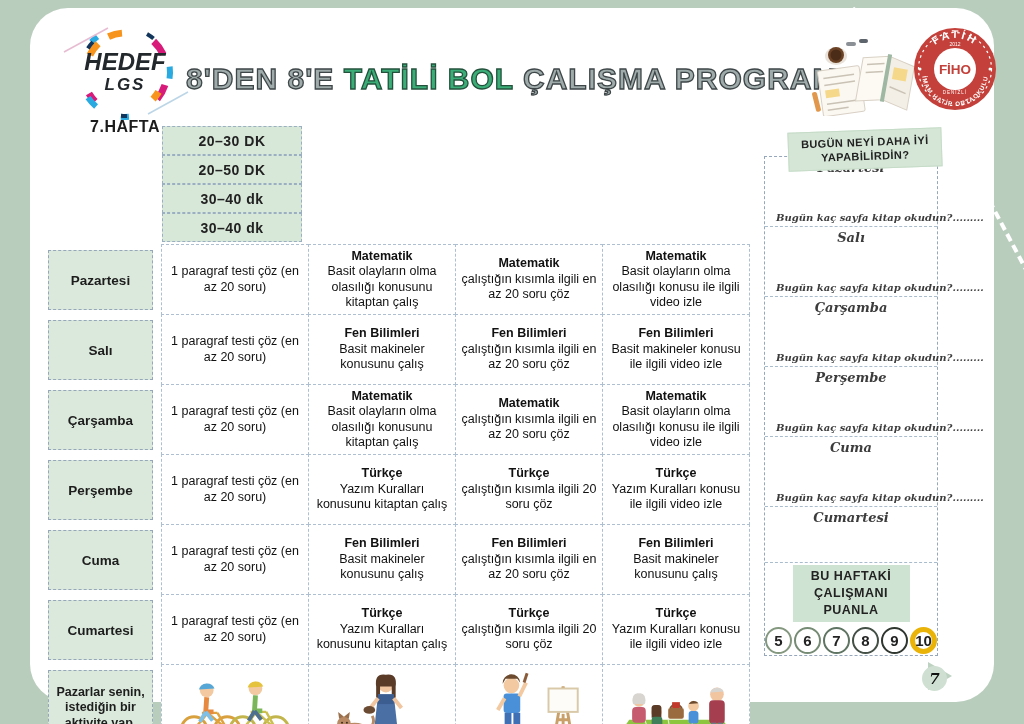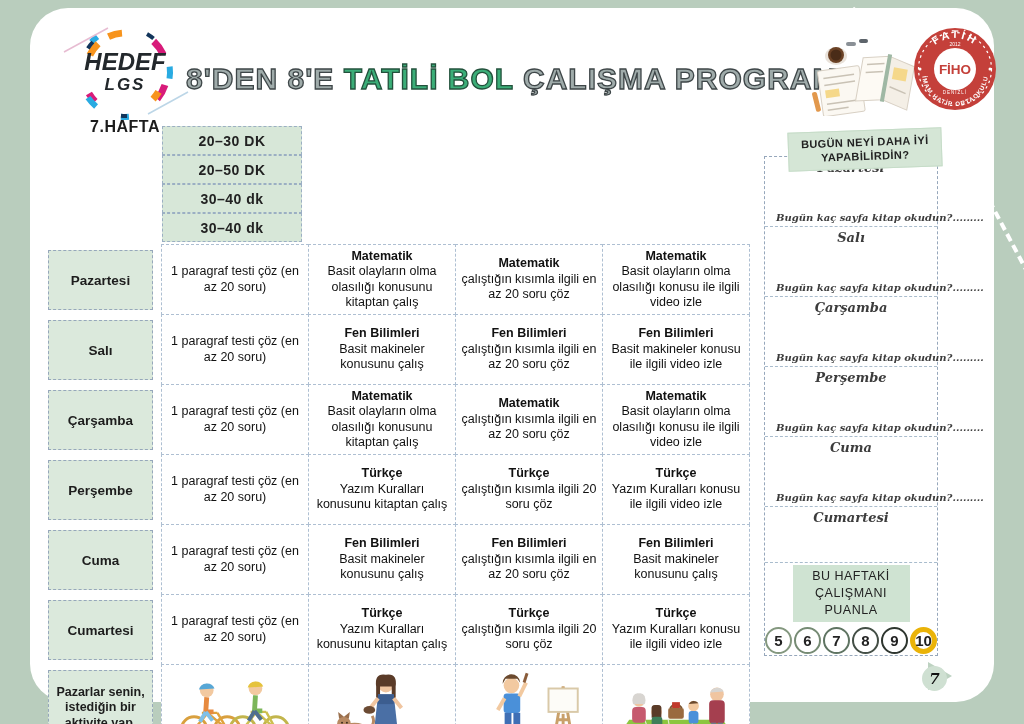--- a/index.html
+++ b/index.html
@@ -43,21 +43,21 @@
 
   
   .reflect-header { position:absolute; left:788px; top:130px; width:154px; background:#d5e6d6; border:1px solid #c6dcc8; transform:rotate(-2deg); padding:4px 6px; text-align:center; font-size:11px; font-weight:bold; color:#222; letter-spacing:.4px; line-height:1.3; z-index:3; }
   .reflect { position:absolute; left:764px; top:156px; width:174px; height:500px; border:1px dashed #96a7bb; background:#fff; }
   .rsec { height:70px; border-bottom:1px dashed #a9bccd; position:relative; }
   .rsec.short { height:56px; }
   .rsec-day { padding-top:3px; text-align:center; font-size:13px; color:#3c3c3c; font-family:"DejaVu Serif", serif; font-style:italic; font-weight:bold; }
   .rsec-q { position:absolute; left:11px; bottom:3px; white-space:nowrap; font-size:10px; color:#3c3c3c; font-family:"DejaVu Serif", serif; font-style:italic; font-weight:bold; }
   .rsec-q:empty { display:none; }
   .score-sec { height:92px; text-align:center; }
-  .score-title { display:inline-block; margin-top:2px; background:#cfe3d2; padding:3px 10px; font-size:12.5px; font-weight:normal; color:#222; letter-spacing:.5px; line-height:1.35; width:117px; }
+  .score-title { display:inline-block; margin-top:2px; background:#cfe3d2; padding:3px 10px; font-size:12.5px; font-weight:bold; color:#222; letter-spacing:.5px; line-height:1.35; width:117px; }
   .circles { display:flex; justify-content:center; gap:2px; margin-top:5px; }
   .circle { width:27px; height:27px; border-radius:50%; display:flex; align-items:center; justify-content:center; font-size:15px; font-weight:bold; color:#222; }
   .c0 { border:2px solid #84987f; } .c1 { border:2px solid #768b74; } .c2 { border:2px solid #5f7462; }
   .c3 { border:2px solid #444f46; } .c4 { border:2px solid #2e362f; } .c5 { border:5px solid #eab308; }
 
   
   .page-arrow { position:absolute; left:928px; top:662px; width:0; height:0; border-top:14px solid transparent; border-bottom:14px solid transparent; border-left:24px solid #bdd2c1; }
   .page-num { position:absolute; left:922px; top:666px; width:25px; height:25px; border-radius:50%; background:#cfe0d2; display:flex; align-items:center; justify-content:center; font-family:"DejaVu Serif", serif; font-style:italic; font-weight:bold; font-size:15px; color:#111; }
 </style>
 </head>

